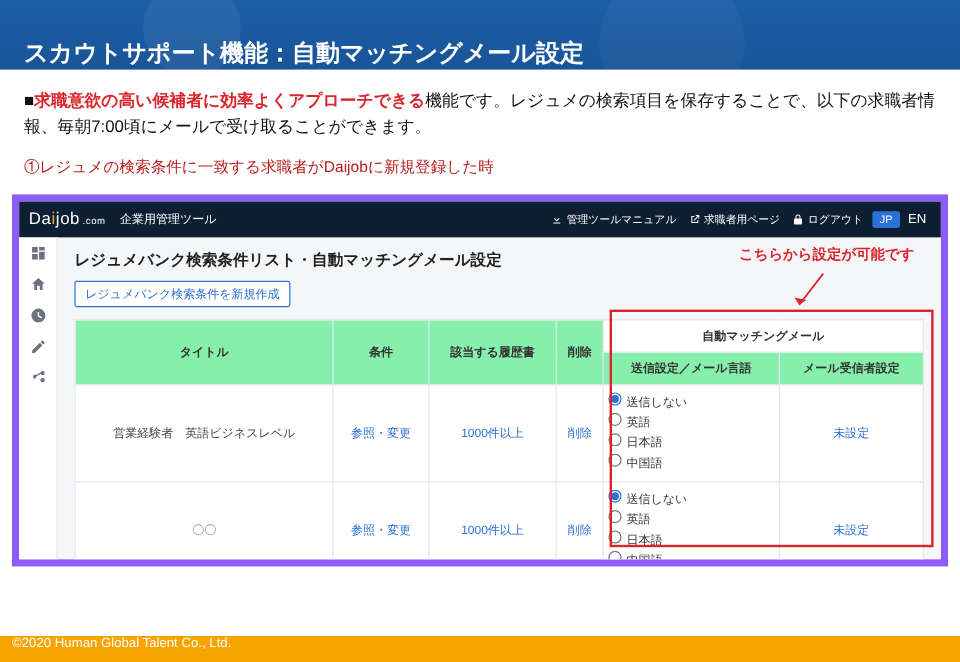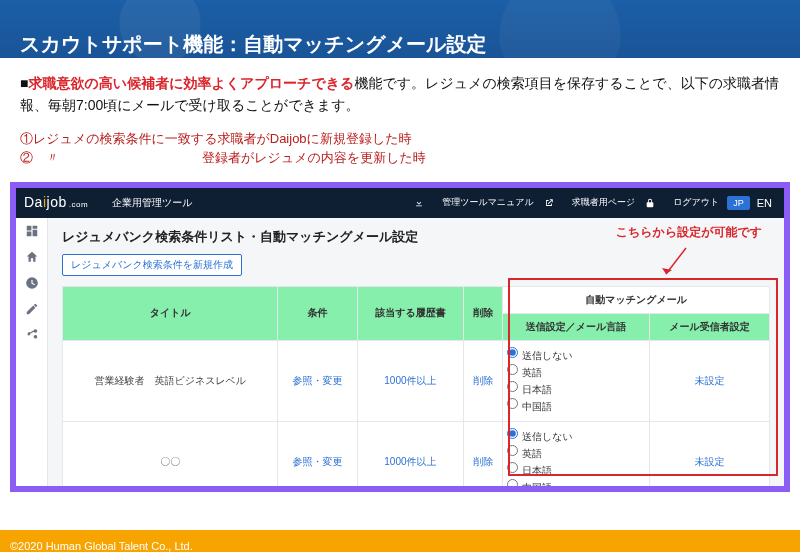--- a/index.html
+++ b/index.html
@@ -8,23 +8,23 @@
   .hero::before{content:"";position:absolute;inset:0;background:radial-gradient(circle at 20% 40%,rgba(255,255,255,.06) 0 40px,transparent 41px),radial-gradient(circle at 70% 60%,rgba(255,255,255,.04) 0 60px,transparent 61px)}
   .hero h1{color:#fff;font-size:20px;font-weight:bold;position:relative;z-index:1}
   .desc{padding:14px 20px 6px;font-size:14px;line-height:1.6;color:#111}
   .desc .hl{color:#d9252b;font-weight:bold}
   .bullets{padding:6px 20px 10px;font-size:13px;line-height:1.5;color:#b91c1c}
   .shot{margin:4px 10px 0;border:6px solid #8b5cf6;background:#fff;position:relative;font-size:10px;color:#333}
   .topbar{background:#0f1f33;color:#fff;display:flex;align-items:center;height:30px;padding:0 8px;font-size:10px}
   .logo{font-family:Georgia,serif;font-size:14px;letter-spacing:.5px}
   .logo .i{color:#f2a61e}
   .logo small{font-size:8px;margin-left:2px}
-  .tool-label{margin-left:24px;font-size:10px}
+  .tool-label{margin-left:12px;font-size:10px}
   .spacer{flex:1}
-  .tb-link{margin:0 5px;display:flex;align-items:center;gap:18px;font-size:9px;color:#fff}
+  .tb-link{margin:0 5px;display:flex;align-items:center;gap:3px;font-size:9px;color:#fff}
   .tb-link svg{width:10px;height:10px;fill:#fff}
   .lang{background:#2b71d6;color:#fff;padding:2px 6px;border-radius:2px;font-size:9px;margin:0 3px}
   .lang2{padding:2px 4px;font-size:11px}
   .body2{display:flex;height:268px;background:#f4f6f8}
   .side{width:32px;background:#fff;border-right:1px solid #e5e7eb;display:flex;flex-direction:column;align-items:center;padding-top:6px;gap:12px}
   .side svg{width:14px;height:14px;fill:#6b7280}
   .main{flex:1;padding:10px 14px 0;position:relative;overflow:hidden}
   .hint{position:absolute;right:22px;top:6px;color:#d9252b;font-size:12px;font-weight:bold}
   .arrow{position:absolute;right:90px;top:26px;width:40px;height:40px;pointer-events:none}
   .arrow line{stroke:#d9252b;stroke-width:1.5}
@@ -34,36 +34,35 @@
   table.grid{width:100%;border-collapse:collapse;background:#fff;font-size:10px}
   table.grid th,table.grid td{border:1px solid #e5e7eb;padding:6px 4px;text-align:center;vertical-align:middle}
   table.grid th{background:#86efac;font-weight:bold;color:#333;font-size:10px}
   table.grid th.top{background:#fff}
   .link{color:#2b71d6}
   .radios{text-align:left;padding-left:8px;line-height:1.7}
   .radios label{display:flex;align-items:flex-start;gap:4px}
   .radios input{accent-color:#2b71d6;width:11px;height:11px}
   .cellleft{text-align:left;padding-left:10px;color:#444}
   .redbox{position:absolute;border:2px solid #d9252b;pointer-events:none}
-  .footer{position:absolute;left:0;bottom:0;width:100%;height:22px;background:#f7a400;color:#fff;font-size:11px;display:flex;align-items:flex-end;padding:0 10px}
+  .footer{position:absolute;left:0;bottom:0;width:100%;height:22px;background:#f7a400;color:#fff;font-size:11px;display:flex;align-items:flex-start;padding:0 10px}
 </style>
 </head>
 <body>
 
 <div class="hero">
   <h1>スカウトサポート機能：自動マッチングメール設定</h1>
 </div>
 
 <div class="desc">
   <span>■</span><span class="hl">求職意欲の高い候補者に効率よくアプローチできる</span><span>機能です。レジュメの検索項目を保存することで、以下の求職者情報、毎朝7:00頃にメールで受け取ることができます。</span>
 </div>
 
 <div class="bullets">
   <div>①レジュメの検索条件に一致する求職者がDaijobに新規登録した時</div>
-  <div>②　〃　　　　　　　　　　　登録者がレジュメの内容を更新した時</div>
 </div>
 
 <div class="shot">
   <div class="topbar">
     <span class="logo">
       <span>Da</span><span class="i">i</span><span>job</span><small>.com</small>
     </span>
     <span class="tool-label">企業用管理ツール</span>
     <span class="spacer"></span>
     <span class="tb-link">

